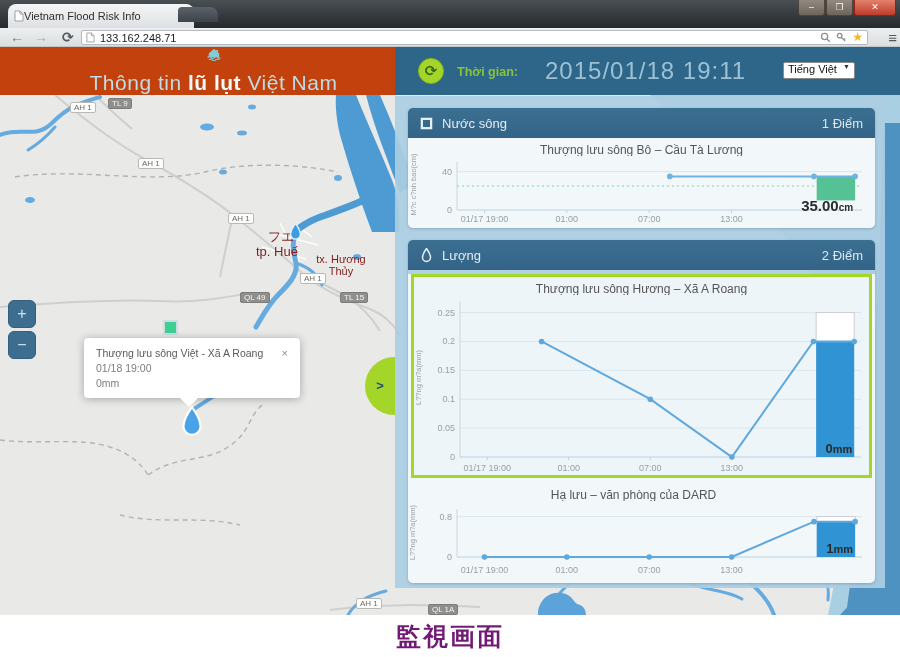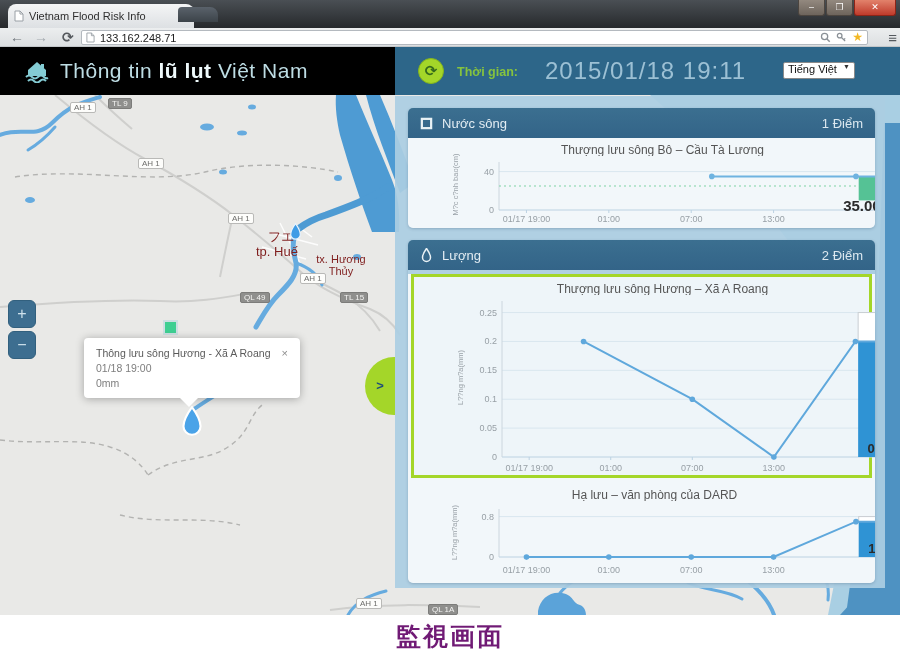--- a/index.html
+++ b/index.html
@@ -4,21 +4,21 @@
 <style>
   * { margin:0; padding:0; box-sizing:border-box; }
   body { font-family:"Liberation Sans","DejaVu Sans",sans-serif; background:#ccc; }
   #screen { position:relative; width:900px; height:657px; overflow:hidden; background:#fff; }
 
   
   .tabbar { position:absolute; left:0; top:0; width:900px; height:28px;
             background:linear-gradient(#4a4f54,#26292c); }
   .tab { position:absolute; left:8px; top:4px; width:186px; height:24px;
          background:linear-gradient(#f4f5f6,#dde0e3); border-radius:8px 8px 0 0;
-         display:flex; align-items:center; padding:0 6px; gap:5px; }
+         display:flex; align-items:center; padding:0 6px; }
   .tab-title { font-size:11px; color:#2e2e2e; white-space:nowrap; overflow:hidden; flex:1; }
   .tab-close { font-size:11px; color:#8b9096; font-weight:bold; line-height:1; }
   .tab-stub { position:absolute; left:178px; top:7px; width:40px; height:15px;
               background:linear-gradient(#5a626b,#3c4349); border-radius:4px 8px 0 0; }
   .win-controls { position:absolute; right:4px; top:0; display:flex; gap:1px; }
   .win-btn { height:16px; width:27px; color:#fff; font-size:9px; text-align:center; line-height:15px;
              background:linear-gradient(#93897f,#6d645c); border-radius:0 0 3px 3px; border:1px solid #4c453f; border-top:none; }
   .win-close { width:42px; background:linear-gradient(#e2826b,#bf3a2b); border-color:#8d2417; }
 
   .toolbar { position:absolute; left:0; top:28px; width:900px; height:19px;
@@ -26,22 +26,22 @@
   .nav-ico { position:absolute; top:0px; font-size:14px; line-height:19px; color:#6f767c; }
   .urlbar { position:absolute; left:81px; top:2px; width:787px; height:15px; background:#fff;
             border:1px solid #b4b9bf; border-radius:2px; display:flex; align-items:center; padding:0 4px; }
   .urlbar input { border:none; outline:none; flex:1; font-size:11px; color:#1d1d1d;
                   font-family:"Liberation Sans","DejaVu Sans",sans-serif; background:transparent; }
   .star { color:#f2b824; font-size:12px; line-height:15px; }
   .menu-ico { position:absolute; right:3px; top:0; font-size:15px; line-height:19px; color:#54595e; font-weight:bold; }
 
   
   .app-header { position:absolute; left:0; top:47px; width:900px; height:48px; }
-  .hdr-left { position:absolute; left:0; top:0; width:395px; height:48px; background:#000000;
-              display:flex; align-items:center; padding-left:24px; gap:10px; }
+  .hdr-left { position:absolute; left:0; top:0; width:395px; height:48px; background:#c2410c;
+              display:flex; align-items:center; padding-left:32px; gap:10px;flex-direction:column; }
   .hdr-title { font-size:21px; color:#bedde4; letter-spacing:.5px; white-space:nowrap; }
   .hdr-title b { color:#eef9fb; font-weight:bold; }
   .hdr-right { position:absolute; left:395px; top:0; width:505px; height:48px; background:#2d6689; }
   .refresh-btn { position:absolute; left:23px; top:11px; width:26px; height:26px; border-radius:50%;
                  background:#a4d629; border:1px solid #85b51c; color:#35691c; font-size:15px; font-weight:bold;
                  text-align:center; line-height:24px; }
   .time-label { position:absolute; left:62px; top:18px; font-size:12.5px; font-weight:bold; color:#86c33e; }
   .time-value { position:absolute; left:150px; top:10px; font-size:24px; color:#9cc0d4; letter-spacing:1px; }
   .lang-select { position:absolute; right:45px; top:15px; width:72px; height:17px; background:#fff;
                  border:1px solid #8a8a8a; border-radius:2px; font-size:11px; color:#111;
@@ -71,21 +71,21 @@
   
   .panel-wrap { position:absolute; left:395px; top:1px; width:490px; height:492px;
                 background:rgba(171,205,226,.93); padding:12px 10px 8px 13px; }
   .card { width:467px; border-radius:5px; overflow:hidden; box-shadow:0 1px 3px rgba(30,60,90,.25); }
   .card + .card { margin-top:12px; }
   .card-hd { height:30px; background:linear-gradient(#3b6f90,#336488); display:flex; align-items:center;
              padding:0 12px; gap:9px; }
   .card-title { font-size:13px; color:#e3edf3; flex:1; }
   .card-count { font-size:13px; color:#dce8ef; }
   .card-bd { background:#f2f7fa; }
-  .chart { position:relative;margin-left:42px; }
+  .chart { position:relative; }
   .chart-title { text-align:center; font-size:12px; color:#555; padding-top:3px; height:16px; line-height:14px;
                  white-space:nowrap; overflow:hidden; }
   .ylabel { position:absolute; left:-1px; top:16px; bottom:14px; width:12px; display:flex; align-items:center;
             justify-content:center; }
   .ylabel span { transform:rotate(-90deg); font-size:7.5px; color:#9aa2a8; white-space:nowrap; }
   .highlight { width:461px; margin:4px 0 7px 3px; border:3px solid #a4d629; background:#eef5f9; }
   .chart svg.plot { display:block; margin-left:3px; }
   .highlight svg.plot { margin-left:0; }
   .toggle-tab { position:absolute; left:-30px; top:261px; width:30px; height:58px; background:#a4d629;
                 border-radius:30px 0 0 30px; color:#1f4e79; font-weight:bold; font-size:13px;
@@ -242,21 +242,21 @@
     <div class="zoom-btn" style="top:205px">+</div>
     <div class="zoom-btn" style="top:236px">−</div>
 
     <div class="marker-square" style="left:163px;top:225px"></div>
     <svg class="droplet" style="left:179px;top:311px" width="26" height="32" viewBox="0 0 24 30">
       <path d="M12 1 C12 1 4 12 4 19 a8 8 0 0 0 16 0 C20 12 12 1 12 1 Z" fill="#4aa3e8" stroke="#ffffff" stroke-width="2"></path>
     </svg>
 
     <div class="popup">
       <div class="popup-title-row">
-        <span class="popup-title">Thông lưu sông Hương - Xã A Roang</span>
+        <span class="popup-title">Thượng lưu sông Việt - Xã A Roang</span>
         <span class="popup-close">×</span>
       </div>
       <div class="popup-line">01/18 19:00</div>
       <div class="popup-line">0mm</div>
       <div class="popup-arrow"></div>
     </div>
 
     <div class="panel-wrap">
       <div class="toggle-tab">&gt;</div>
 

